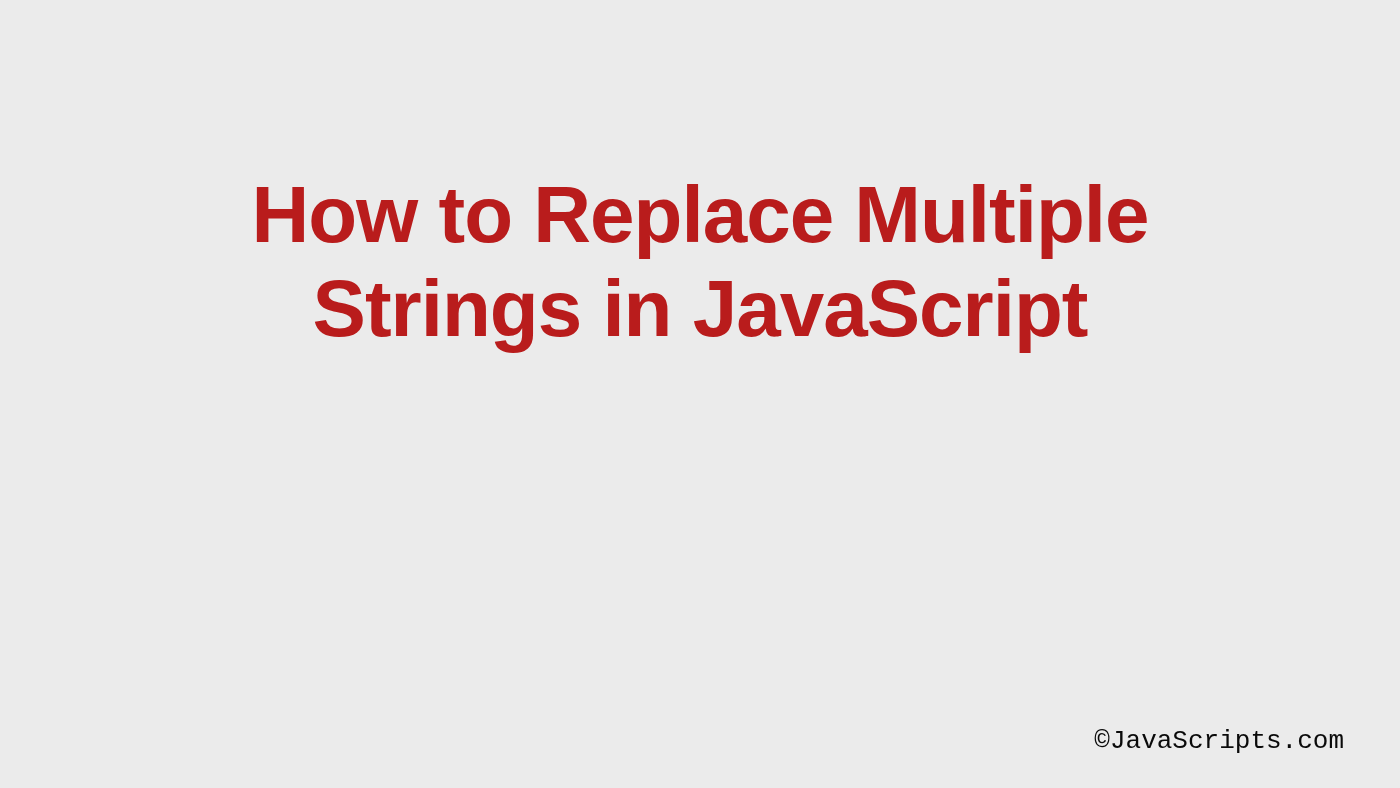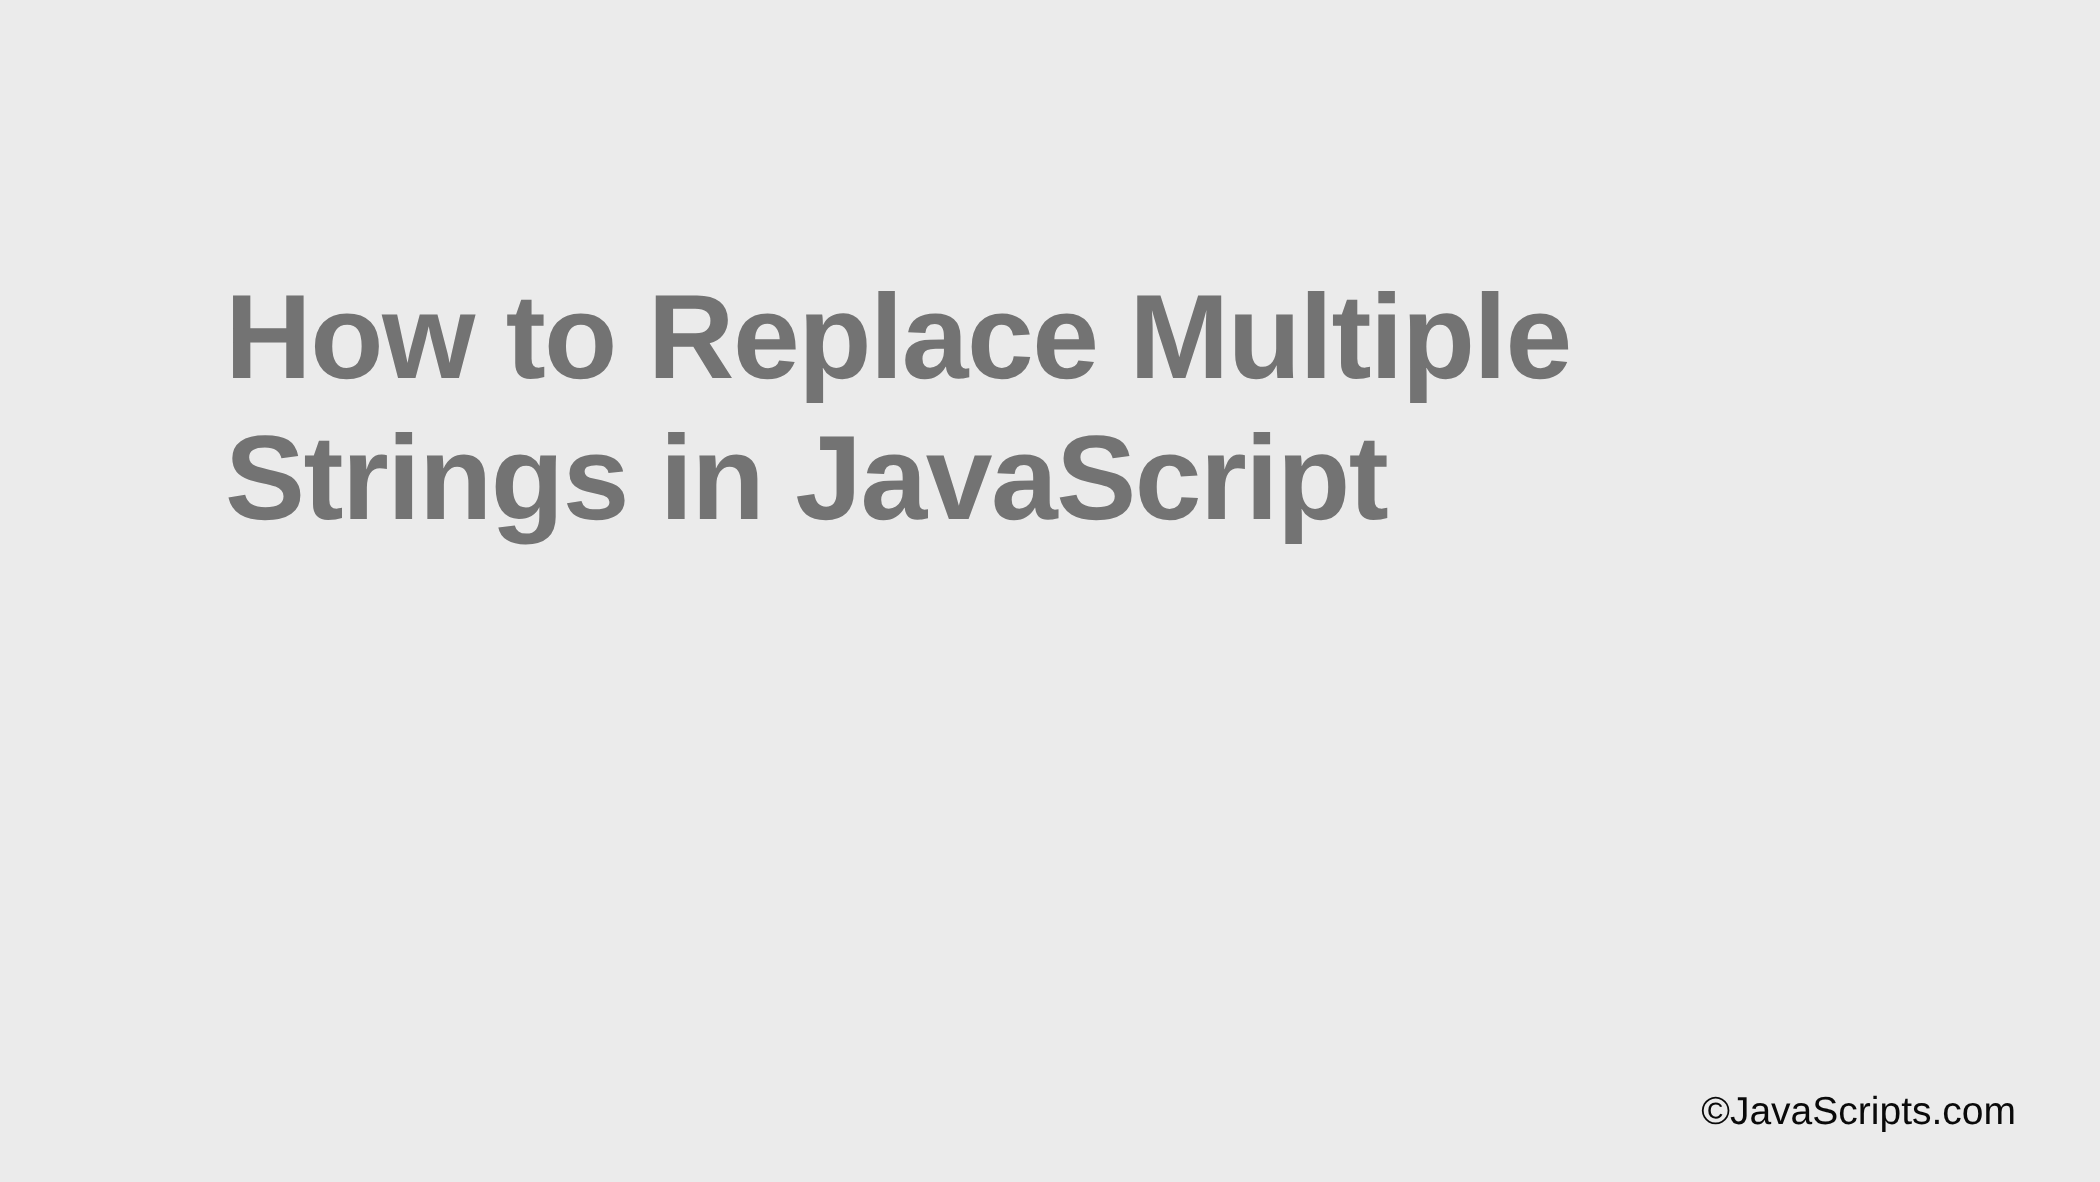--- a/index.html
+++ b/index.html
@@ -10,36 +10,38 @@
     body {
       width: 1400px;
       height: 788px;
       background-color: #ebebeb;
       font-family: -apple-system, BlinkMacSystemFont, "Segoe UI", Helvetica, Arial, sans-serif;
       position: relative;
       overflow: hidden;
     }
     .title {
       position: absolute;
-      top: 178px;
+      top: 168px;
       left: 50%;
       transform: translateX(-50%);
       width: 1100px;
+      text-align: center;
       font-size: 80px;
       font-weight: 700;
-      color: #737373;
+      color: #b91c1c;
       line-height: 1.18;
       letter-spacing: -1px;
     }
     .footer {
       position: absolute;
       bottom: 32px;
       right: 56px;
       font-size: 26px;
       font-weight: 500;
       color: #0a0a0a;
+      font-family: Liberation Mono, monospace;
     }
   </style>
 </head>
 <body>
 
 <h1 class="title">How to Replace Multiple Strings in JavaScript</h1>
 <div class="footer">©JavaScripts.com</div>
 
 </body></html>

